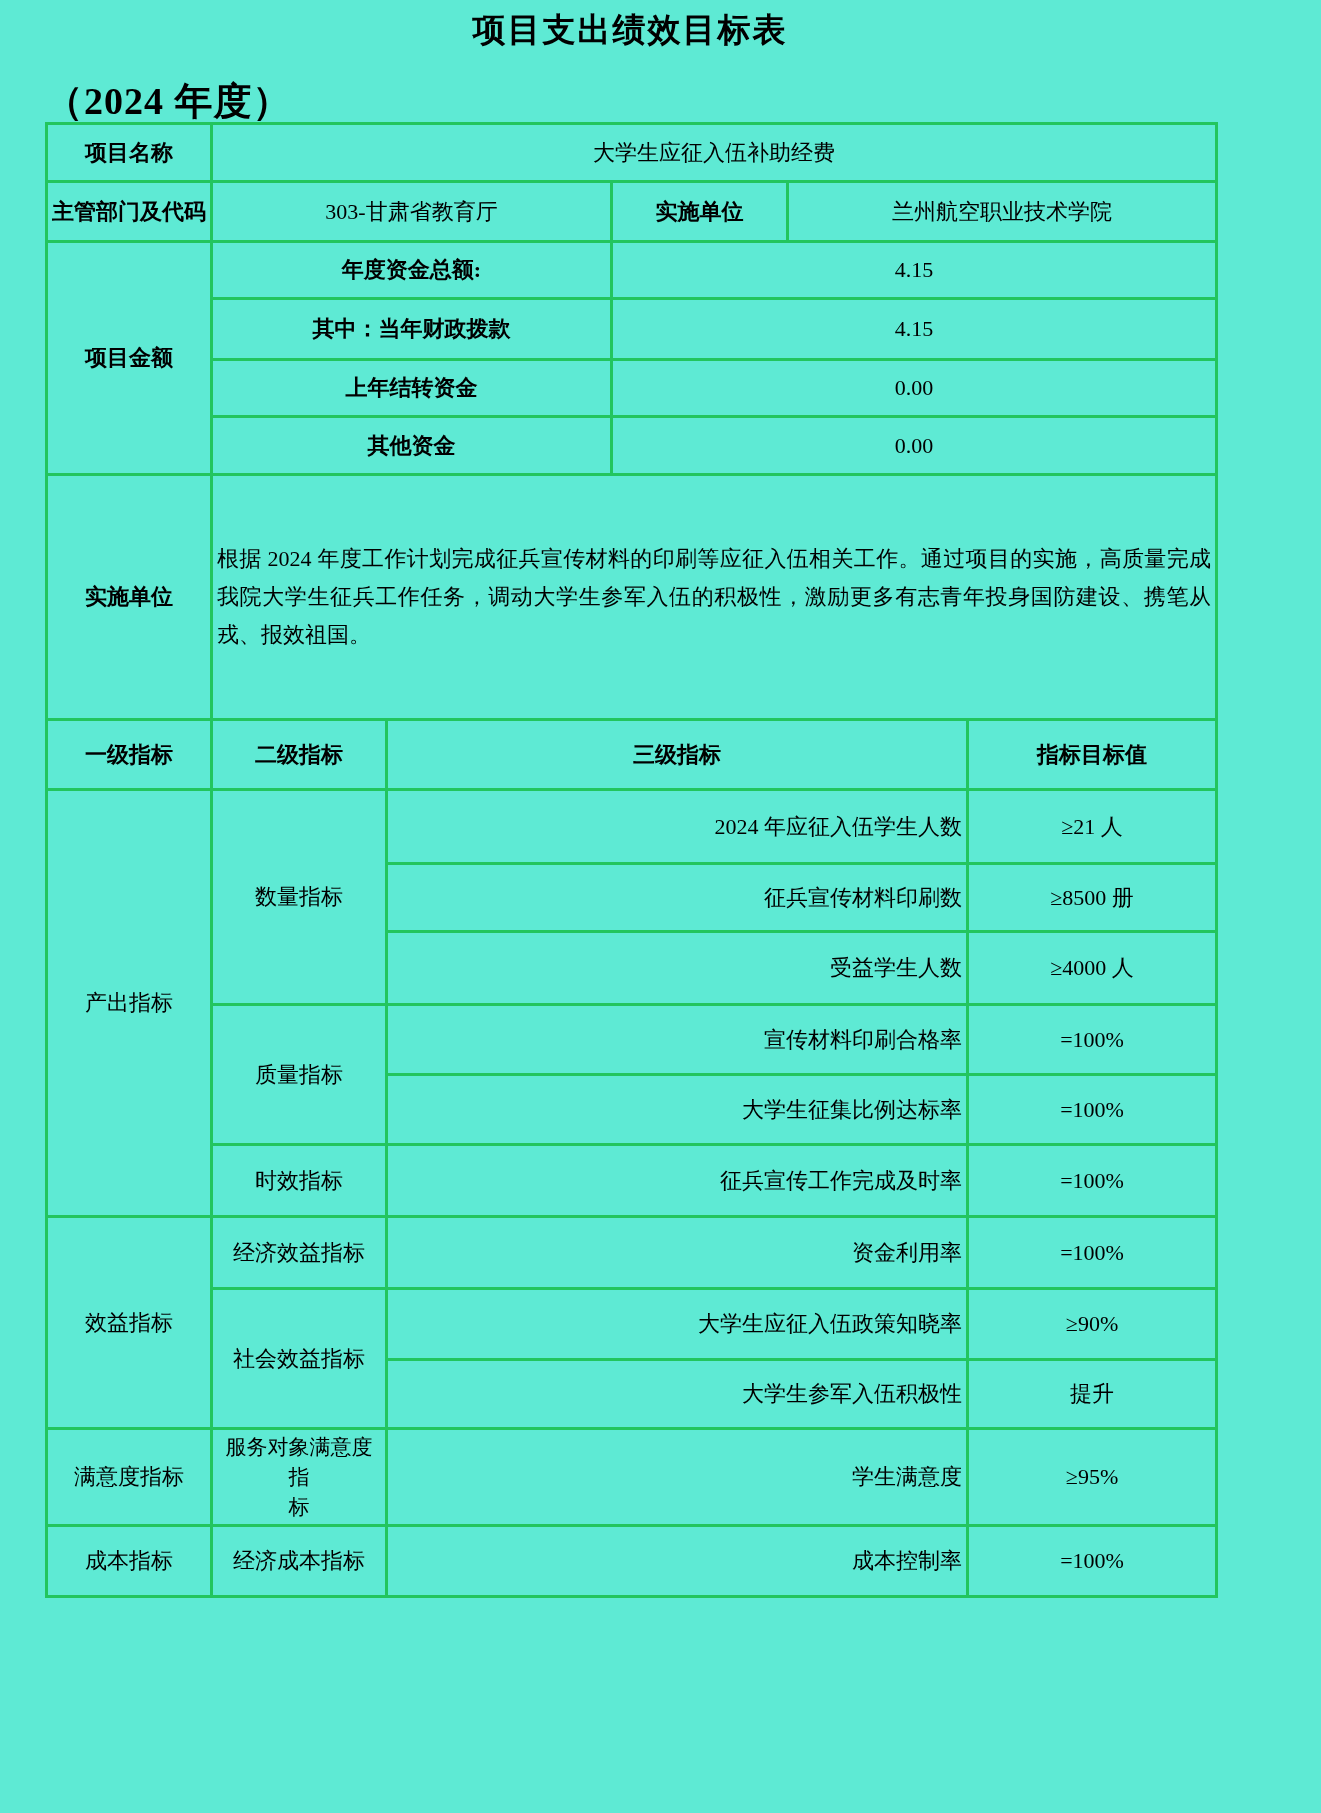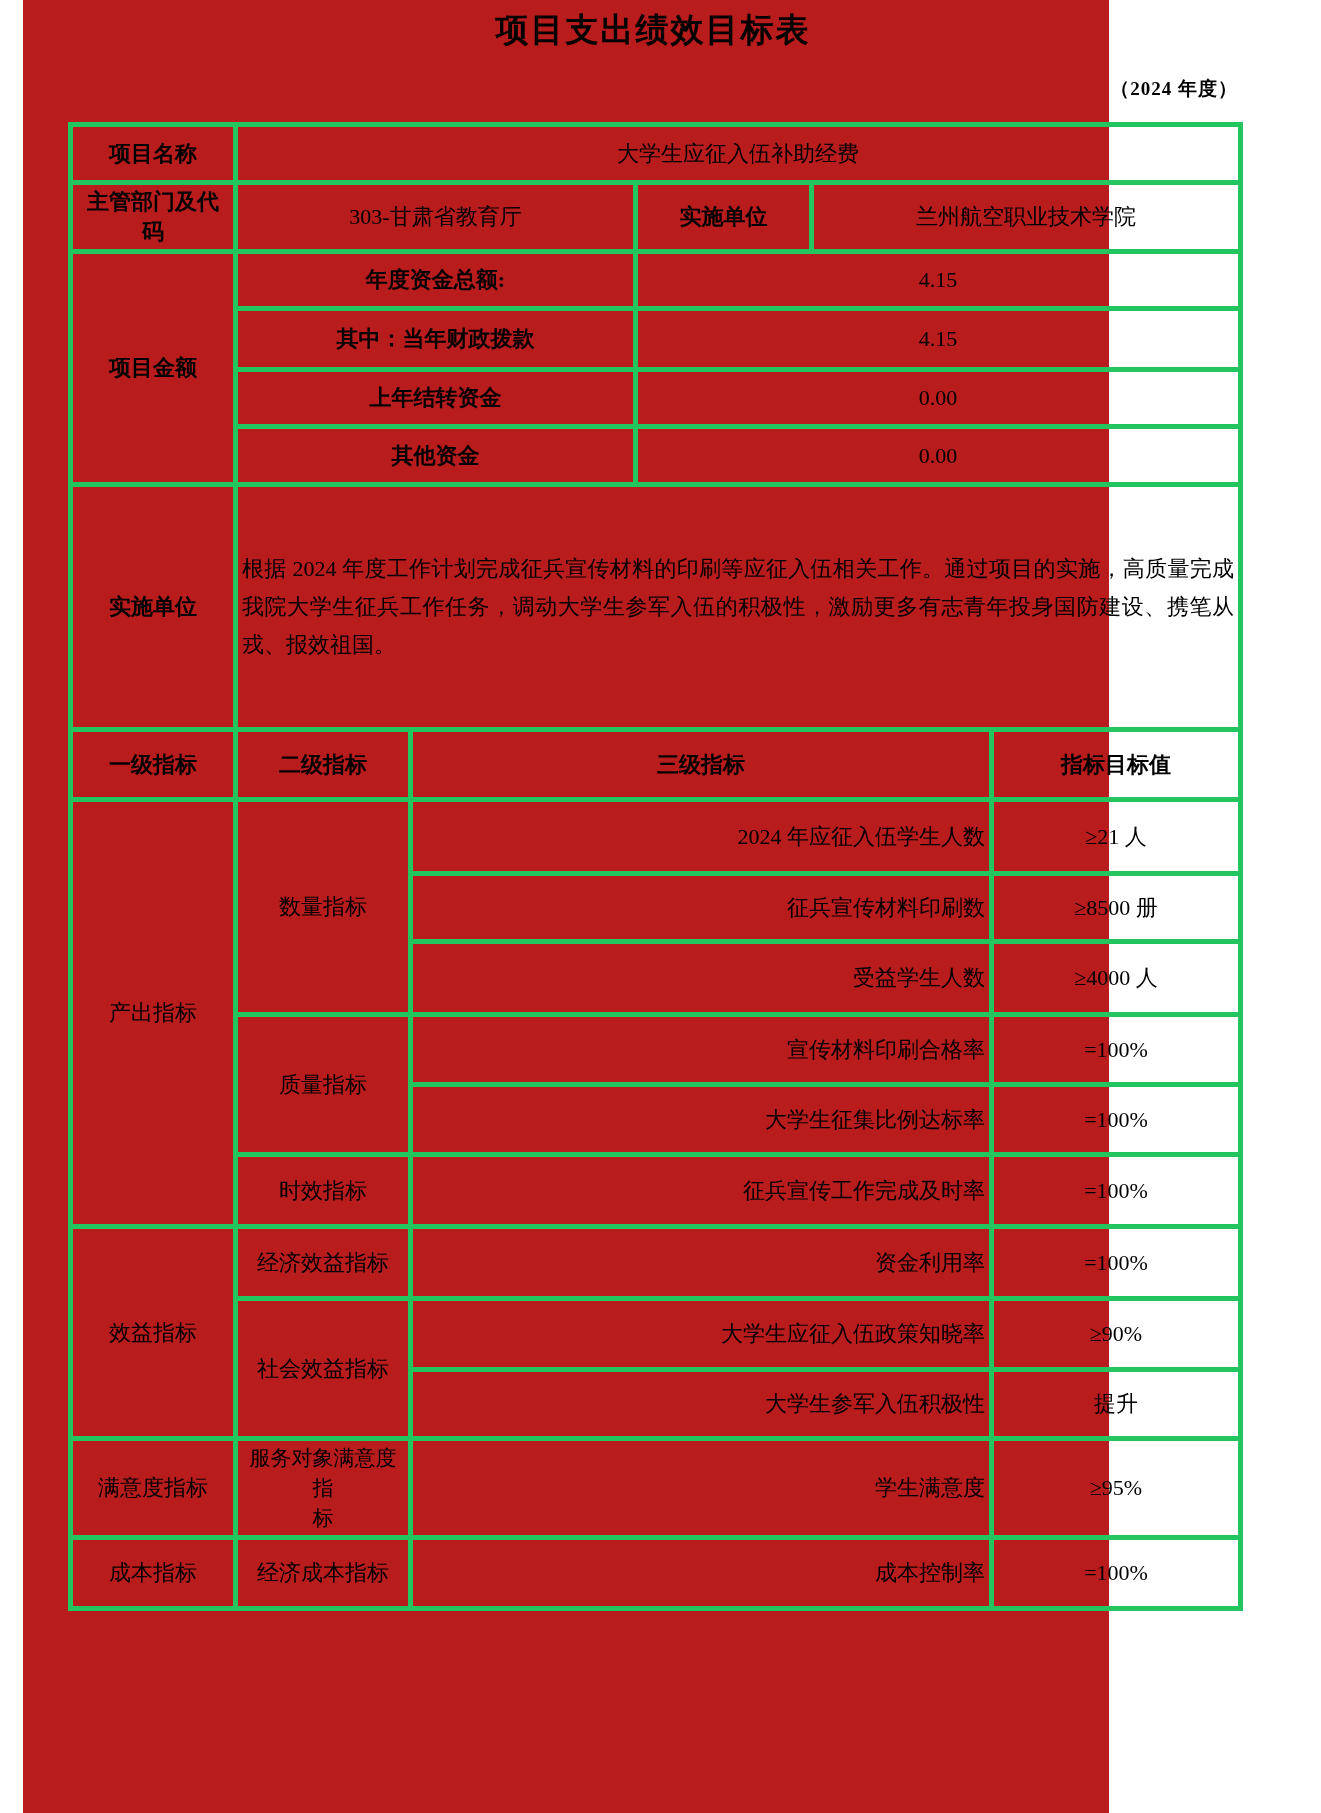--- a/index.html
+++ b/index.html
@@ -1,40 +1,39 @@
 <!DOCTYPE html>
 <html><head>
 <meta charset="utf-8">
 <style>
   html,body{margin:0;padding:0;background:#ffffff;}
   .page{
     position:relative;
-    width:1086px;height:1813px;
-    background:#b91c1c;
+    width:1321px;height:1813px;
+    background:#5eead4;
     font-family:"Liberation Serif","DejaVu Serif",serif;
     color:#000;
-    margin-left:23px;
   }
   .doc-title{
     position:absolute;left:45px;top:8px;width:1170px;
     text-align:center;font-size:33px;font-weight:bold;letter-spacing:2px;
   }
   .doc-subtitle{
     position:absolute;left:45px;top:76px;width:1170px;
-    text-align:right;font-size:19px;font-weight:bold;letter-spacing:1px;
+    text-align:left;font-size:38px;font-weight:bold;letter-spacing:1px;
   }
   table.perf{
     position:absolute;left:45px;top:122px;
     width:1170px;
     border-collapse:collapse;
     table-layout:fixed;
     font-size:22px;
   }
   table.perf td{
-    border:5px solid #22c55e;
+    border:3px solid #22c55e;
     padding:2px 4px;
     vertical-align:middle;
     overflow:hidden;
   }
   table.perf{border:2px solid #000;}
   tr.sep td{border-bottom-width:2px;}
   td.first-col{border-left-width:2px;}
   td.last-col{border-right-width:2px;font-family:Liberation Serif, serif;}
   .c{text-align:center;}
   .l{text-align:right;padding-left:14px;}

